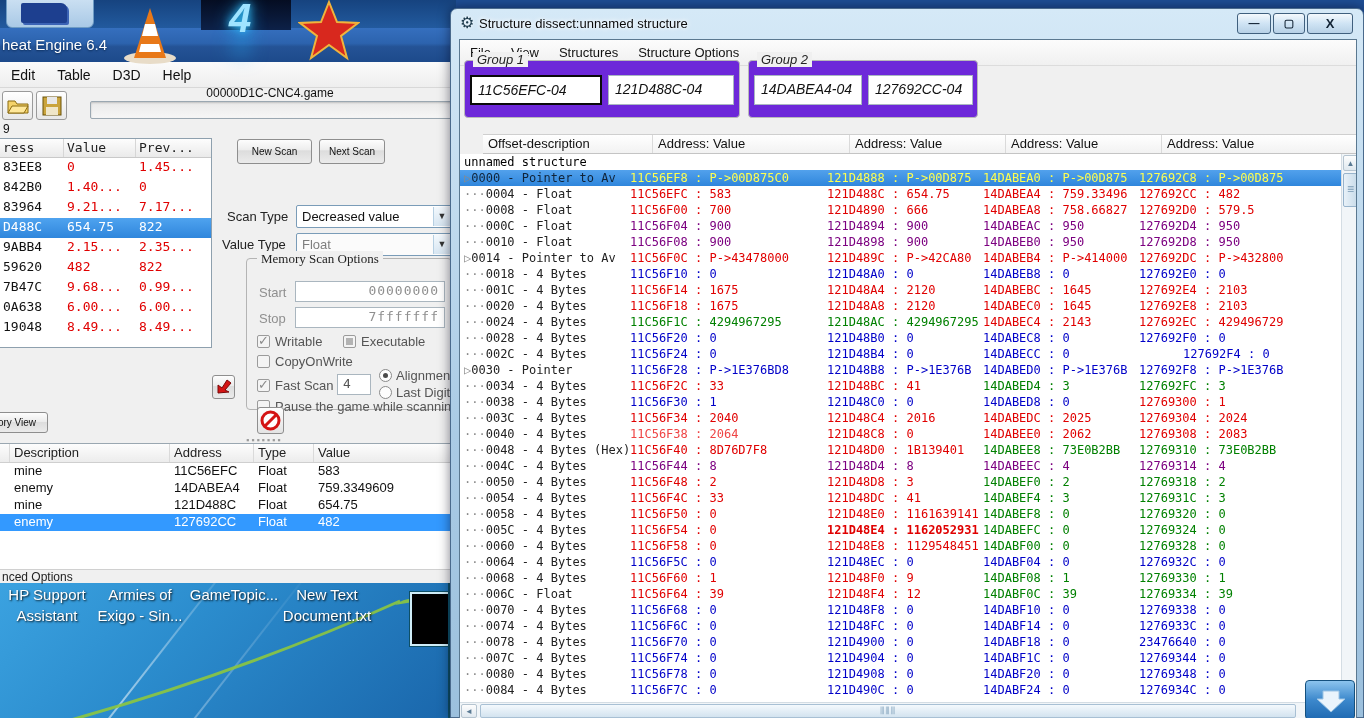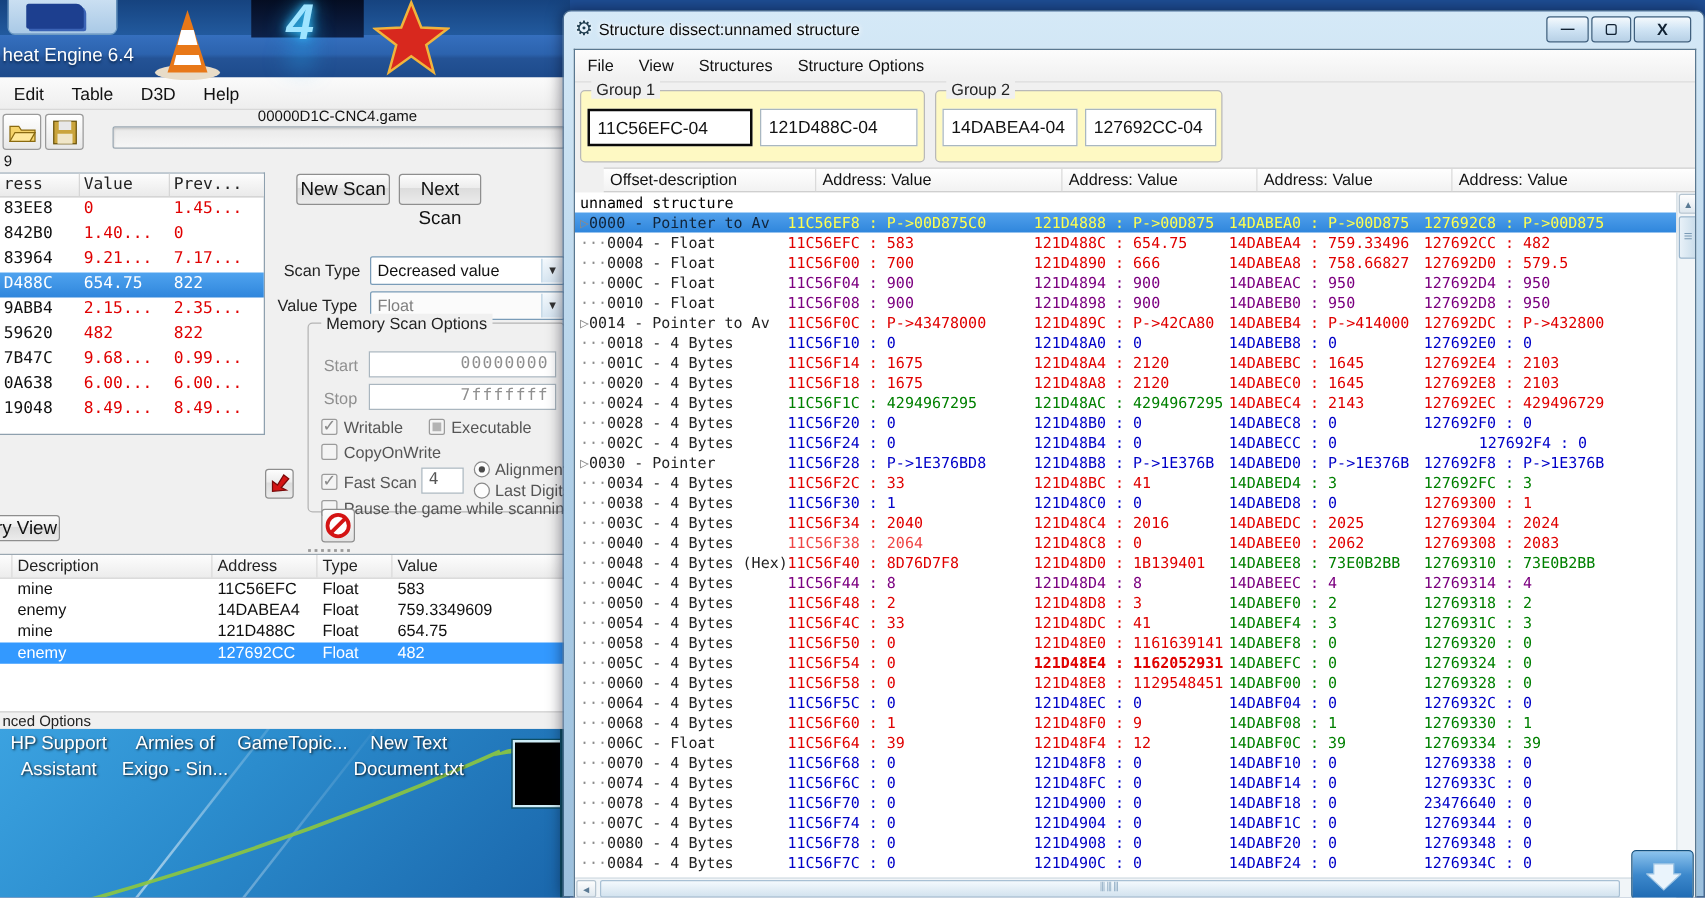--- a/index.html
+++ b/index.html
@@ -50,31 +50,31 @@
   #scan-header div { padding:1px 3px; border-right:1px solid #d6d6d6; overflow:hidden; white-space:nowrap; }
   .sh-addr { width:64px; } .sh-val { width:72px; } .sh-prev { width:74px; border-right:none!important; }
   .srow { height:20px; display:flex; white-space:nowrap; }
   .srow div { padding:1px 3px; overflow:hidden; }
   .srow .c-addr { width:64px; color:#111; }
   .srow .c-val, .srow .c-prev { color:#e00000; }
   .srow .c-val { width:72px; } .srow .c-prev { width:74px; }
   .srow.sel { background:linear-gradient(#4fa3ef,#2f86dc); }
   .srow.sel div { color:#fff !important; }
 
-  .wbtn { position:absolute; background:linear-gradient(#fdfdfd,#ececec 45%,#dcdcdc 46%,#ebebeb); border:1px solid #8e8e8e; border-radius:3px; font-size:15px; color:#111; text-align:center; }
+  .wbtn { position:absolute; background:linear-gradient(#fdfdfd,#ececec 45%,#dcdcdc 46%,#ebebeb); border:1px solid #8e8e8e; border-radius:3px; font-size:10px; color:#111; text-align:center; }
   #btn-newscan { left:237px; top:111px; width:75px; height:25px; line-height:23px; }
   #btn-nextscan { left:319px; top:111px; width:66px; height:25px; line-height:23px; }
 
   .lbl { position:absolute; font-size:13px; color:#222; white-space:nowrap; }
   .combo { position:absolute; height:23px; background:#fff; border:1px solid #7a9cb8; border-radius:2px; font-size:13px; color:#111; line-height:21px; padding-left:5px; }
   .combo .arr { position:absolute; right:1px; top:1px; width:17px; height:19px; background:linear-gradient(#f4f9fd,#d7e6f2); border-left:1px solid #b6cfe2; color:#333; font-size:9px; text-align:center; line-height:19px; }
   .combo.disabled { color:#7e7e7e; background:#fbfbfb; }
 
   #msopts { position:absolute; left:246px; top:230px; width:206px; height:152px; border:1px solid #b4b4b4; border-radius:4px; }
-  #msopts .legend { position:absolute; left:10px; top:-8px; background:#f0f0f0; padding:0 4px; font-size:13px; color:#222; }
+  #msopts .legend { position:absolute; left:10px; top:-8px; background:#f0f0f0; padding:0 4px; font-size:13px; color:#222;font-family:Liberation Serif, serif; }
   .field { position:absolute; background:#fff; border:1px solid #aab6bf; height:21px; font-family:"DejaVu Sans Mono", monospace; font-size:13px; color:#8f8f8f; text-align:right; padding:1px 5px; letter-spacing:1px; }
   .cb { position:absolute; width:13px; height:13px; background:#f4f4f4; border:1px solid #9b9b9b; border-radius:2px; }
   .cb.checked::after { content:"✓"; position:absolute; left:0px; top:-3px; color:#8a8a8a; font-size:13px; }
   .cb.filled::after { content:""; position:absolute; left:2px; top:2px; right:2px; bottom:2px; background:#b3b3b3; }
   .cb-lbl { position:absolute; font-size:13px; color:#555; white-space:nowrap; }
   .radio { position:absolute; width:13px; height:13px; border:1px solid #8a8a8a; border-radius:50%; background:#fdfdfd; }
   .radio.on::after { content:""; position:absolute; left:3px; top:3px; width:5px; height:5px; border-radius:50%; background:#4a4a4a; }
 
   #btn-redarrow { left:212px; top:347px; width:23px; height:24px; }
   #btn-memview { left:-14px; top:384px; width:62px; height:21px; line-height:19px; }
@@ -99,21 +99,21 @@
   #sd-title { position:absolute; left:28px; top:7px; font-size:13px; color:#0a0a0a;
     text-shadow:0 0 4px #fff,0 0 6px #fff; white-space:nowrap; }
   #sd-gear { position:absolute; left:9px; top:4px; font-size:16px; color:#1e3c4e; text-shadow:0 0 3px #fff; }
   .winbtn { position:absolute; top:4px; height:21px; background:linear-gradient(rgba(255,255,255,.75),rgba(200,220,240,.35) 50%,rgba(150,180,210,.45));
     border:1px solid #40607e; border-radius:3px; color:#123; font-size:11px; text-align:center; line-height:19px; font-weight:bold; }
   #wb-min { right:92px; width:34px; } #wb-max { right:58px; width:32px; } #wb-close { right:10px; width:46px; font-size:13px; }
   #sd-client { position:absolute; left:8px; top:30px; width:898px; height:680px; background:#f0f0f0; border:1px solid #5a7890; border-bottom:none; overflow:hidden; }
   #sd-menubar { position:absolute; left:0; top:0; width:100%; height:26px; background:linear-gradient(#fcfcfc,#f0f0f0); border-bottom:1px solid #dcdcdc; display:flex; align-items:center; }
   #sd-menubar .menu-item { font-size:13px; padding:0 10px; }
 
-  .groupbox { position:absolute; top:32px; height:58px; border:1px solid #b9b9b9; border-radius:4px; background:#fef9c3; }
+  .groupbox { position:absolute; top:20px; height:58px; border:1px solid #b9b9b9; border-radius:4px; background:#6d28d9;font-style:italic; }
   .groupbox .legend { position:absolute; left:8px; top:-9px; background:#f0f0f0; padding:0 4px; font-size:13px; color:#222; }
   #group1 { left:4px; width:276px; } #group2 { left:288px; width:230px; }
   .gfield { position:absolute; top:14px; height:30px; background:#fff; border:1px solid #a9b7c1; font-size:14px; color:#111; padding:5px 6px 0 6px; white-space:nowrap; overflow:hidden; }
   .gfield.focused { border:2px solid #0a0a0a; }
   #gf1 { left:5px; width:132px; } #gf2 { left:143px; width:126px; }
   #gf3 { left:5px; width:108px; } #gf4 { left:119px; width:105px; }
 
   #sd-colheader { position:absolute; left:0; top:94px; width:898px; height:20px; background:linear-gradient(#ffffff,#f2f2f2); border-top:1px solid #cfcfcf; border-bottom:1px solid #c4c4c4; display:flex; font-size:13px; color:#111;margin-left:23px; }
   #sd-colheader div { padding:1px 5px; border-right:1px solid #dadada; overflow:hidden; white-space:nowrap; }
   .dc0 { width:170px; } .dc1 { width:197px; } .dc2 { width:156px; } .dc3 { width:156px; } .dc4 { width:219px; border-right:none!important; }

